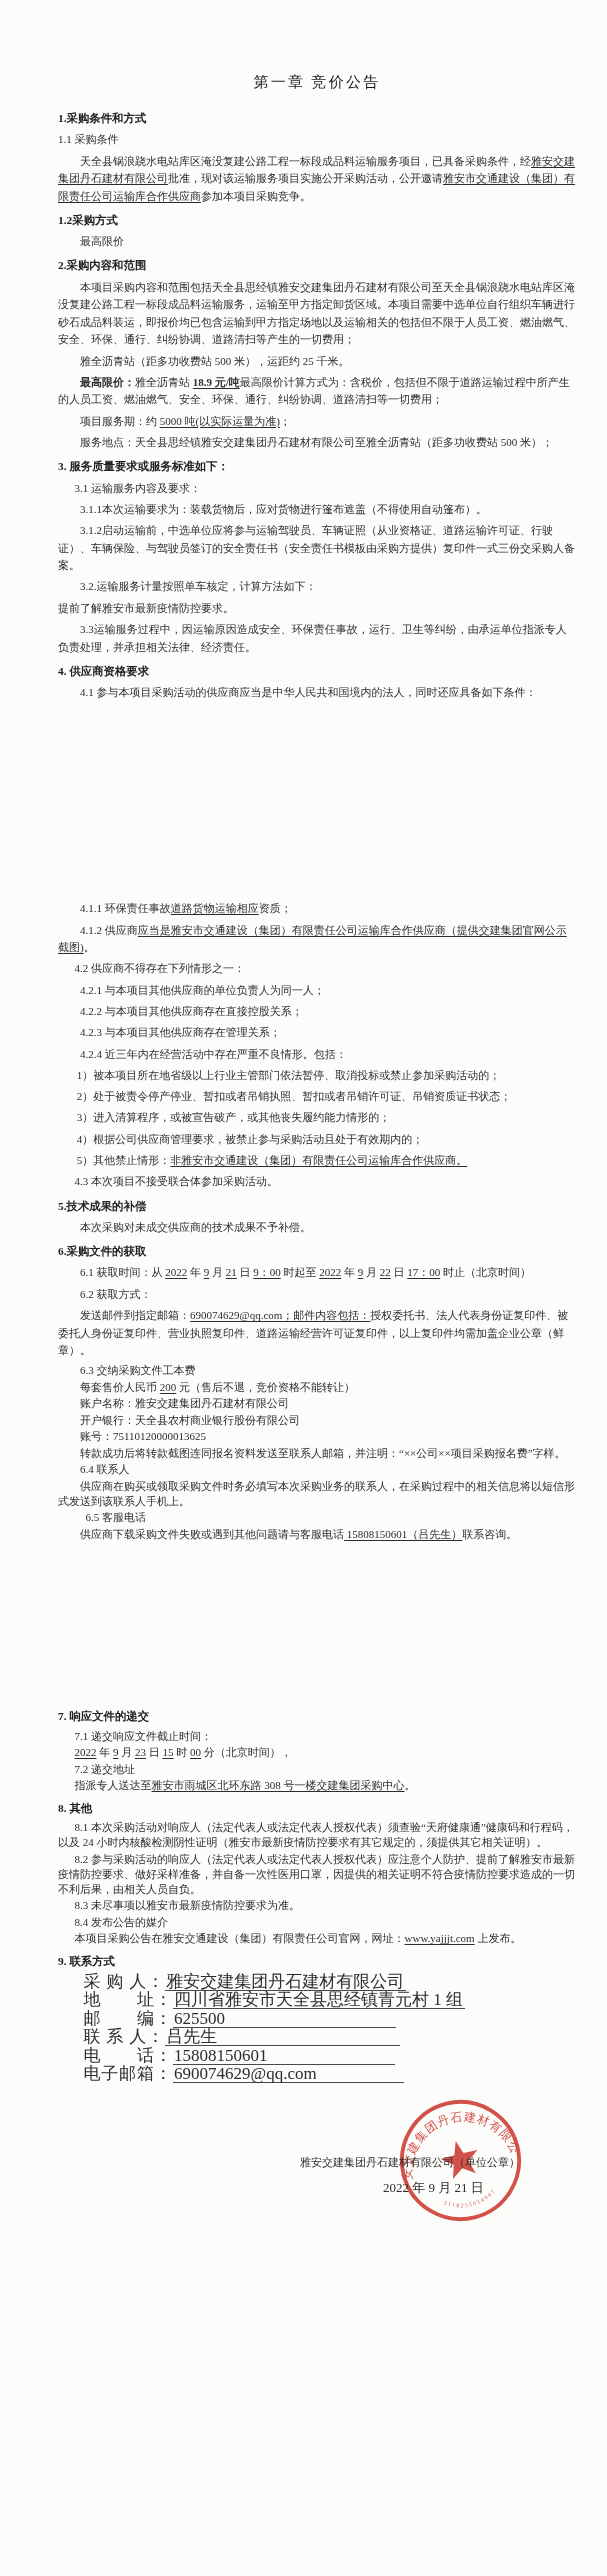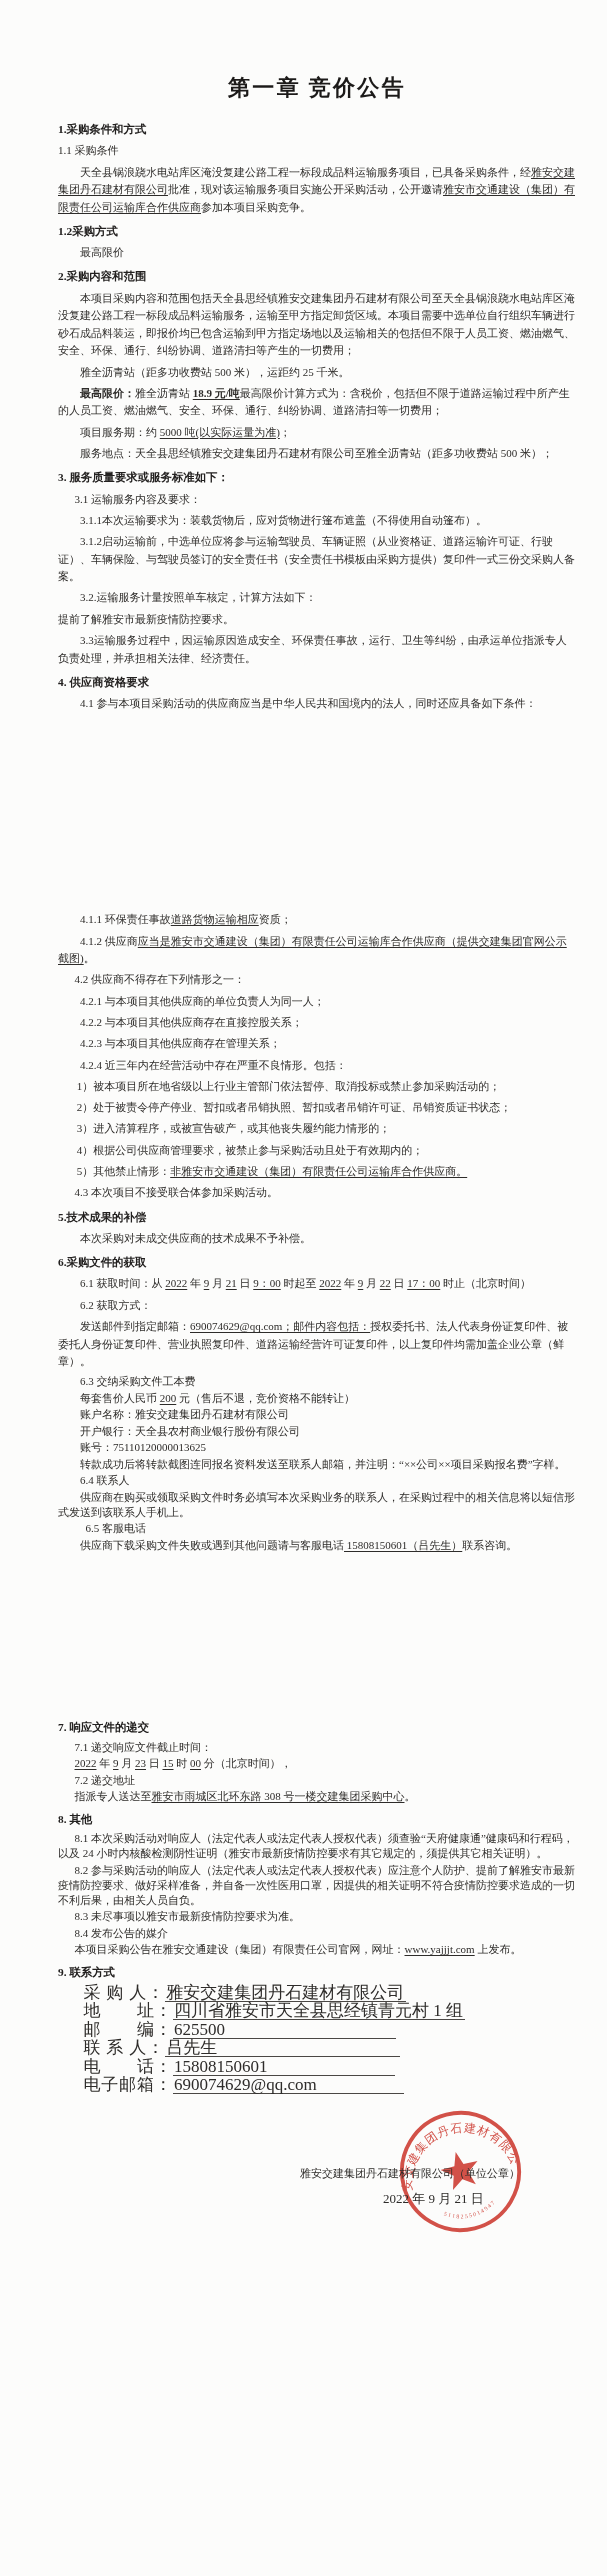--- a/index.html
+++ b/index.html
@@ -4,21 +4,21 @@
 <style>
   html,body{margin:0;padding:0;background:#e9e9e9;}
   .page{
     width:608px;height:2576px;margin:0 auto;position:relative;overflow:hidden;
     background:#fcfcfb;
     font-family:"Liberation Serif","DejaVu Serif",serif;
     color:#2e2c2a;
   }
   .inner{padding:73px 32px 0 58px;}
   .doc-title{
-    text-align:center;font-size:22px;font-weight:bold;color:#1c1a19;
+    text-align:center;font-size:15px;font-weight:normal;color:#1c1a19;
     letter-spacing:2.3px;margin:0 0 18px 0;
   }
   .blk{font-size:11px;line-height:17.5px;}
   .blk.h{font-weight:bold;font-size:11.4px;margin:6.8px 0 3px 0;color:#232120;}
   .blk.p{margin:3.8px 0;}
   .blk.t{line-height:15px;margin:1.5px 0;}
   .blk.gap{margin:0;}
   .u{text-decoration:underline;text-underline-offset:2.3px;text-decoration-thickness:0.8px;}
   .b{font-weight:bold;}
   .contact{line-height:16px;margin:1.5px 0;font-size:17px;}

